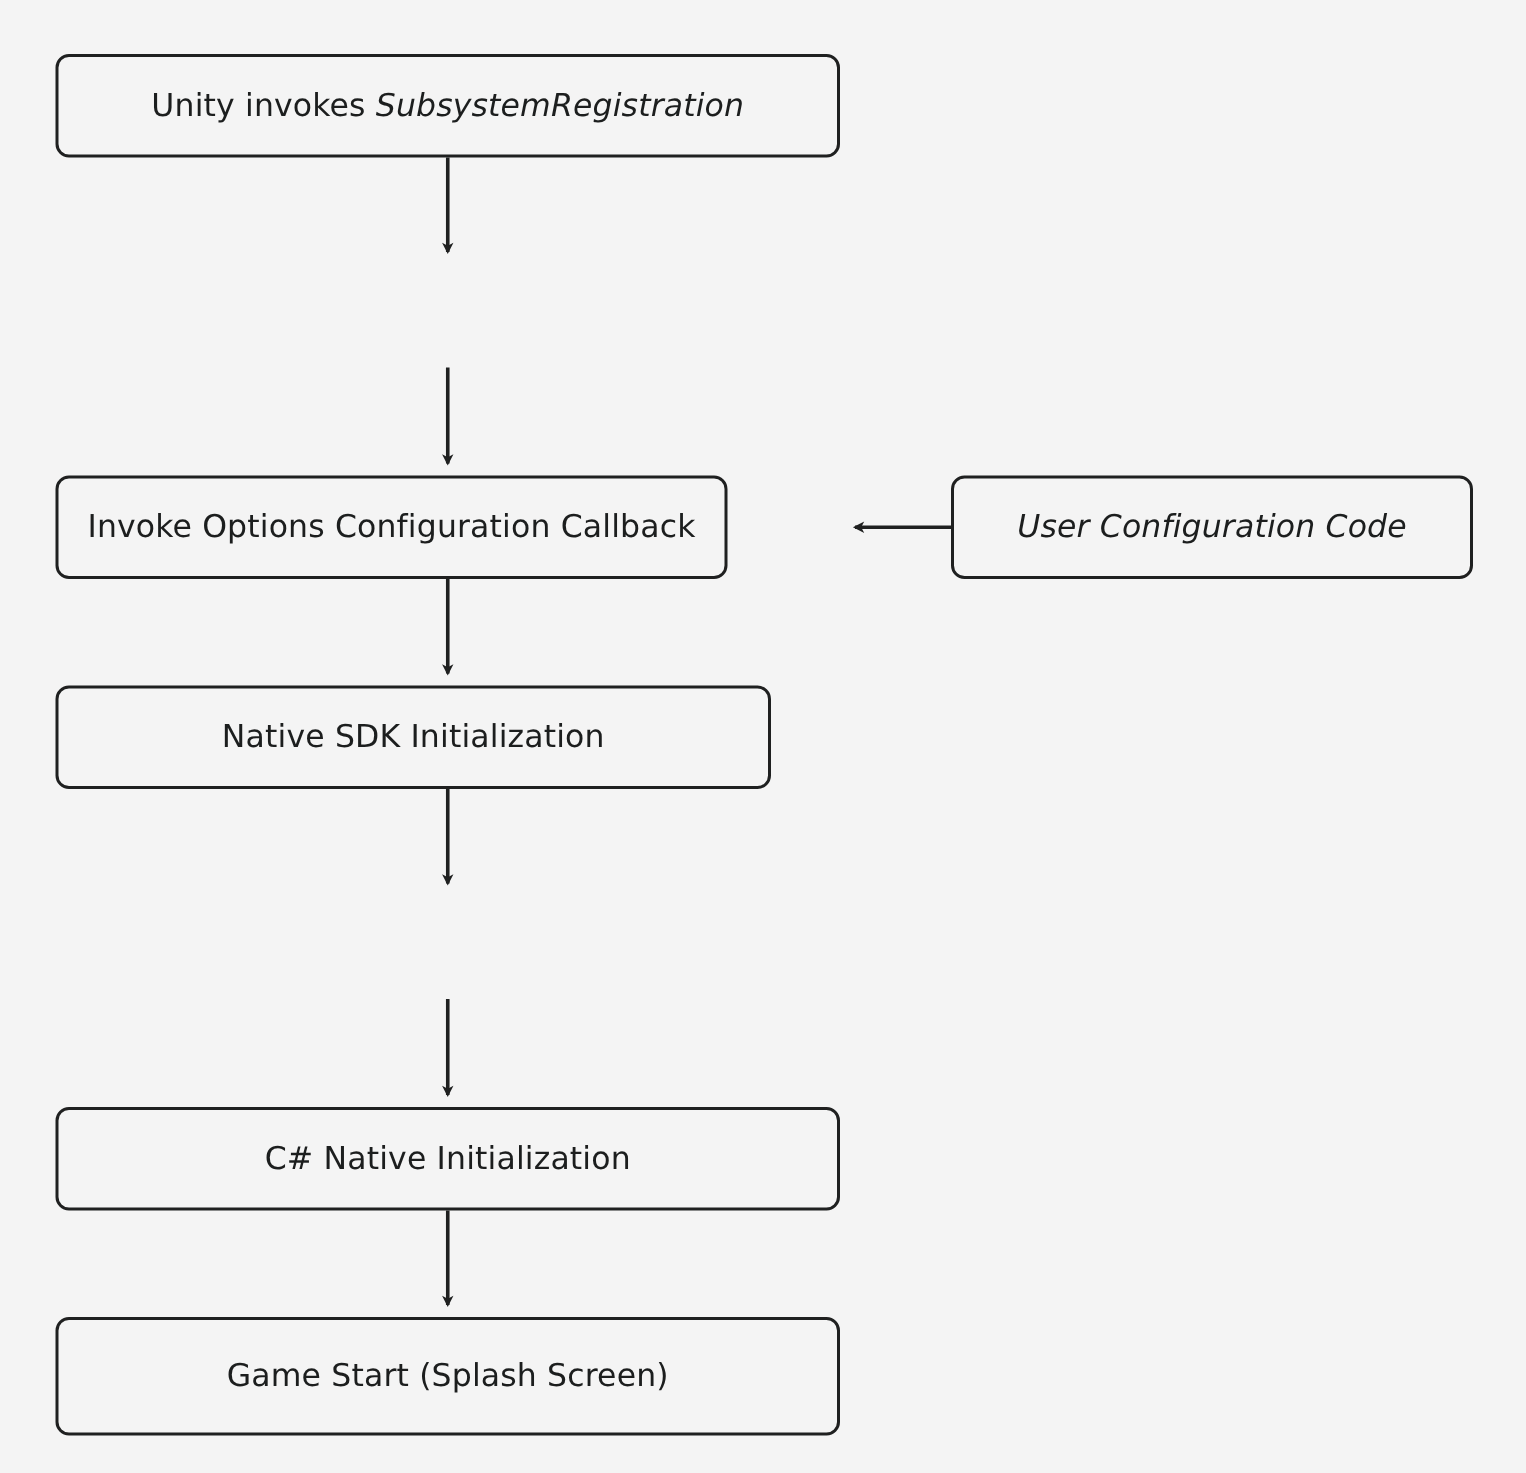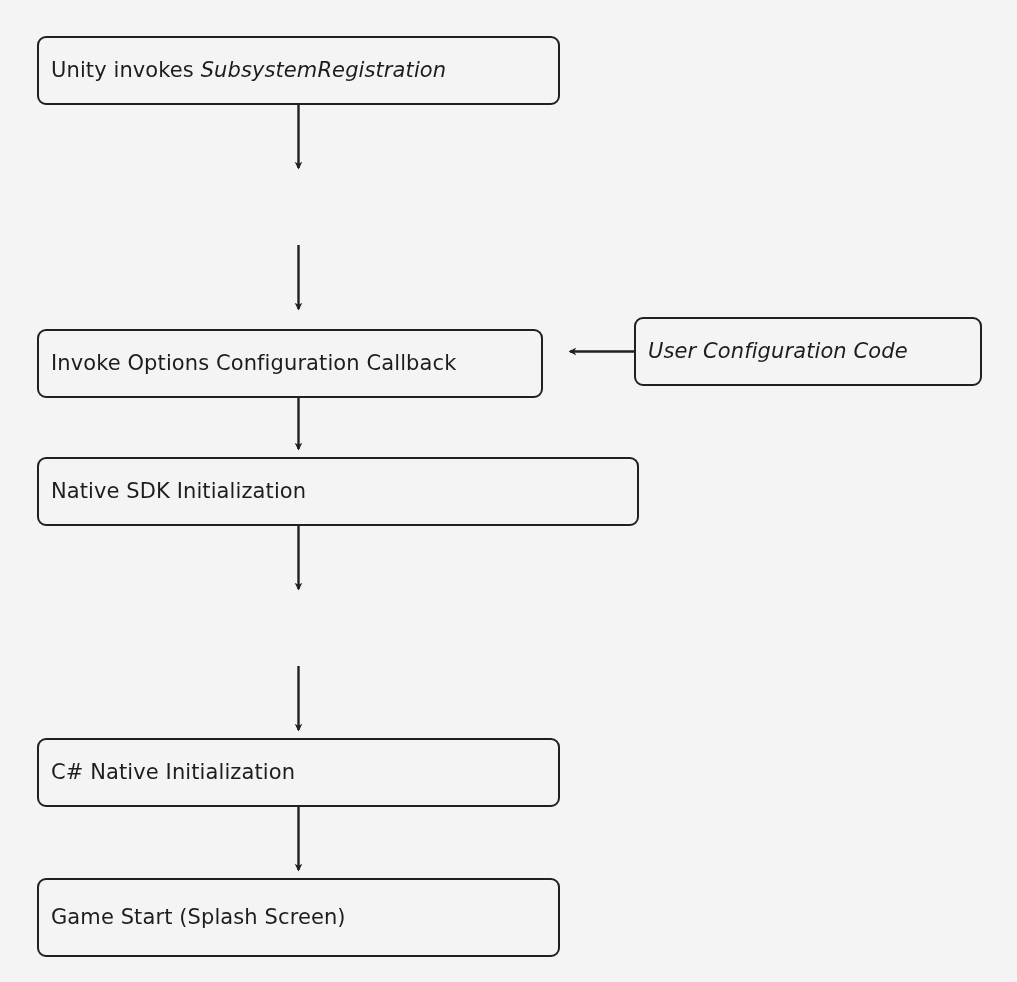--- a/index.html
+++ b/index.html
@@ -28,21 +28,21 @@
     pointer-events: none;
   }
   .node {
     position: absolute;
     box-sizing: border-box;
     background: #f4f4f4;
     border: 2.4px solid #1f2020;
     border-radius: 9px;
     display: flex;
     align-items: center;
-    justify-content: flex-start;
+    justify-content: center;
     text-align: center;
   }
   .node-label {
     font-size: 21px;
     line-height: 1.25;
     color: #1c1e1e;
     letter-spacing: 0.1px;
     white-space: nowrap;
     padding: 0 12px;
   }
@@ -73,25 +73,25 @@
     </g>
   </svg>
 
   <div class="node" style="left:37px; top:36px; width:523px; height:69px;">
     <div class="node-label">
       <span>Unity invokes </span><span class="em">SubsystemRegistration</span>
     </div>
   </div>
 
 
-  <div class="node" style="left:37px; top:329px; width:506px; height:69px;">
+  <div class="node" style="left:37px; top:317px; width:448px; height:69px;">
     <div class="node-label">Invoke Options Configuration Callback</div>
   </div>
 
-  <div class="node" style="left:37px; top:457px; width:602px; height:69px;">
+  <div class="node" style="left:37px; top:457px; width:477px; height:69px;">
     <div class="node-label">Native SDK Initialization</div>
   </div>
 
 
   <div class="node" style="left:37px; top:738px; width:523px; height:69px;">
     <div class="node-label">C# Native Initialization</div>
   </div>
 
   <div class="node" style="left:37px; top:878px; width:523px; height:79px;">
     <div class="node-label">Game Start (Splash Screen)</div>

